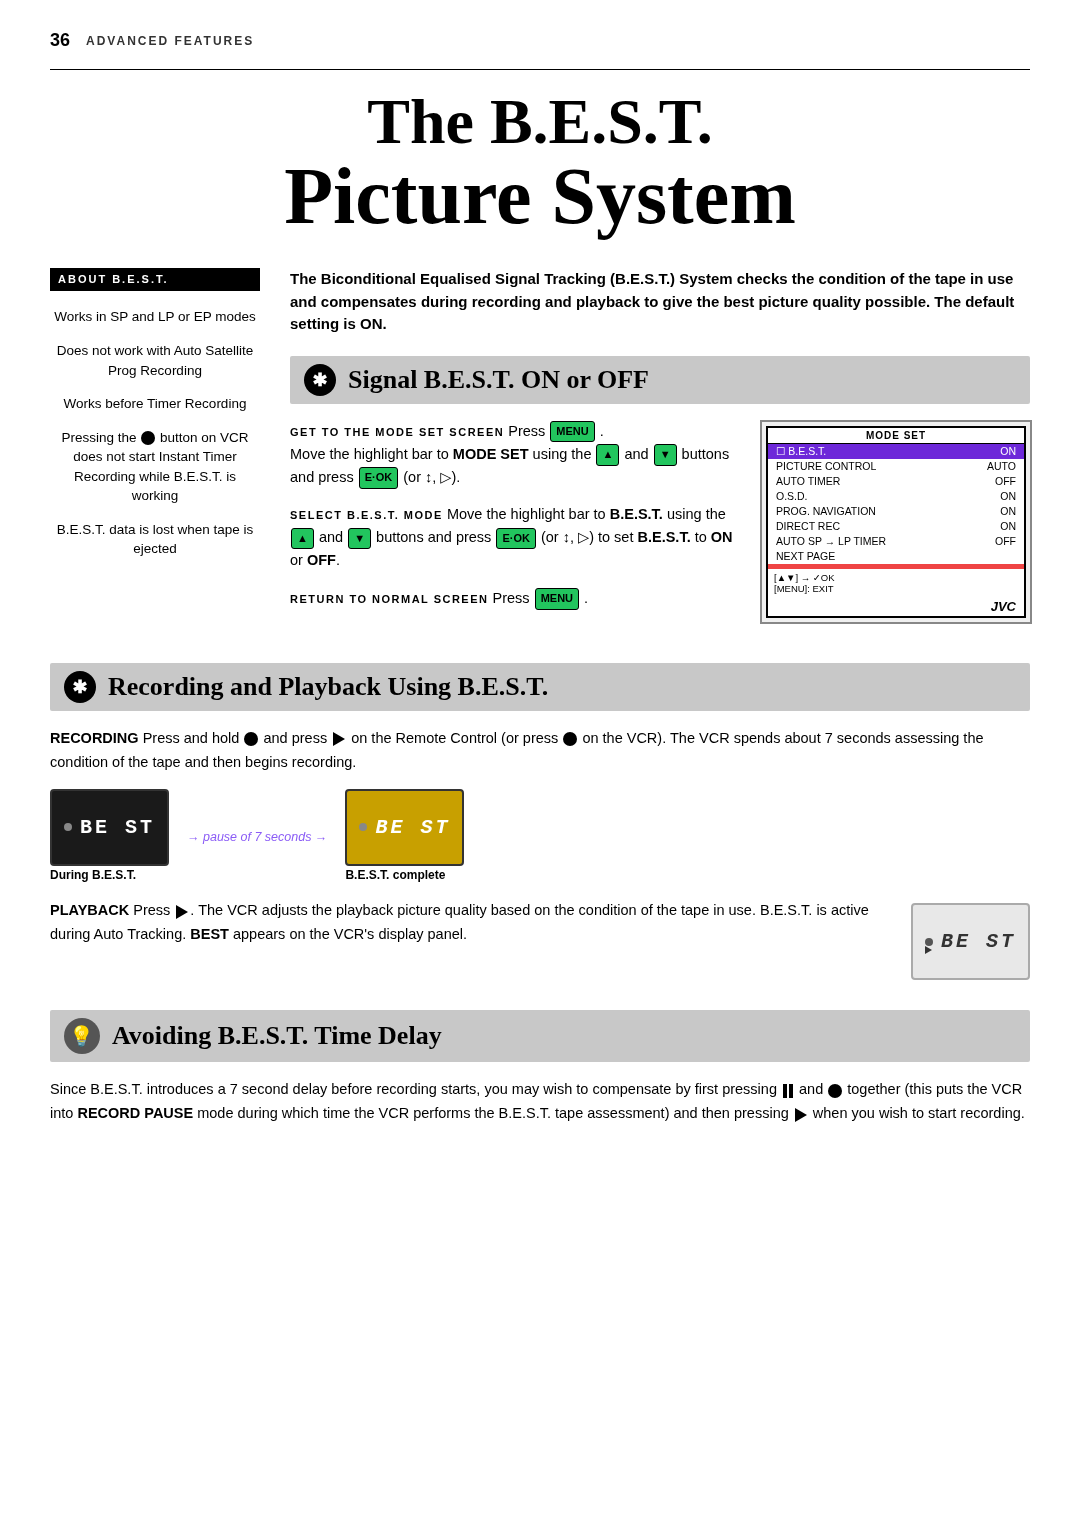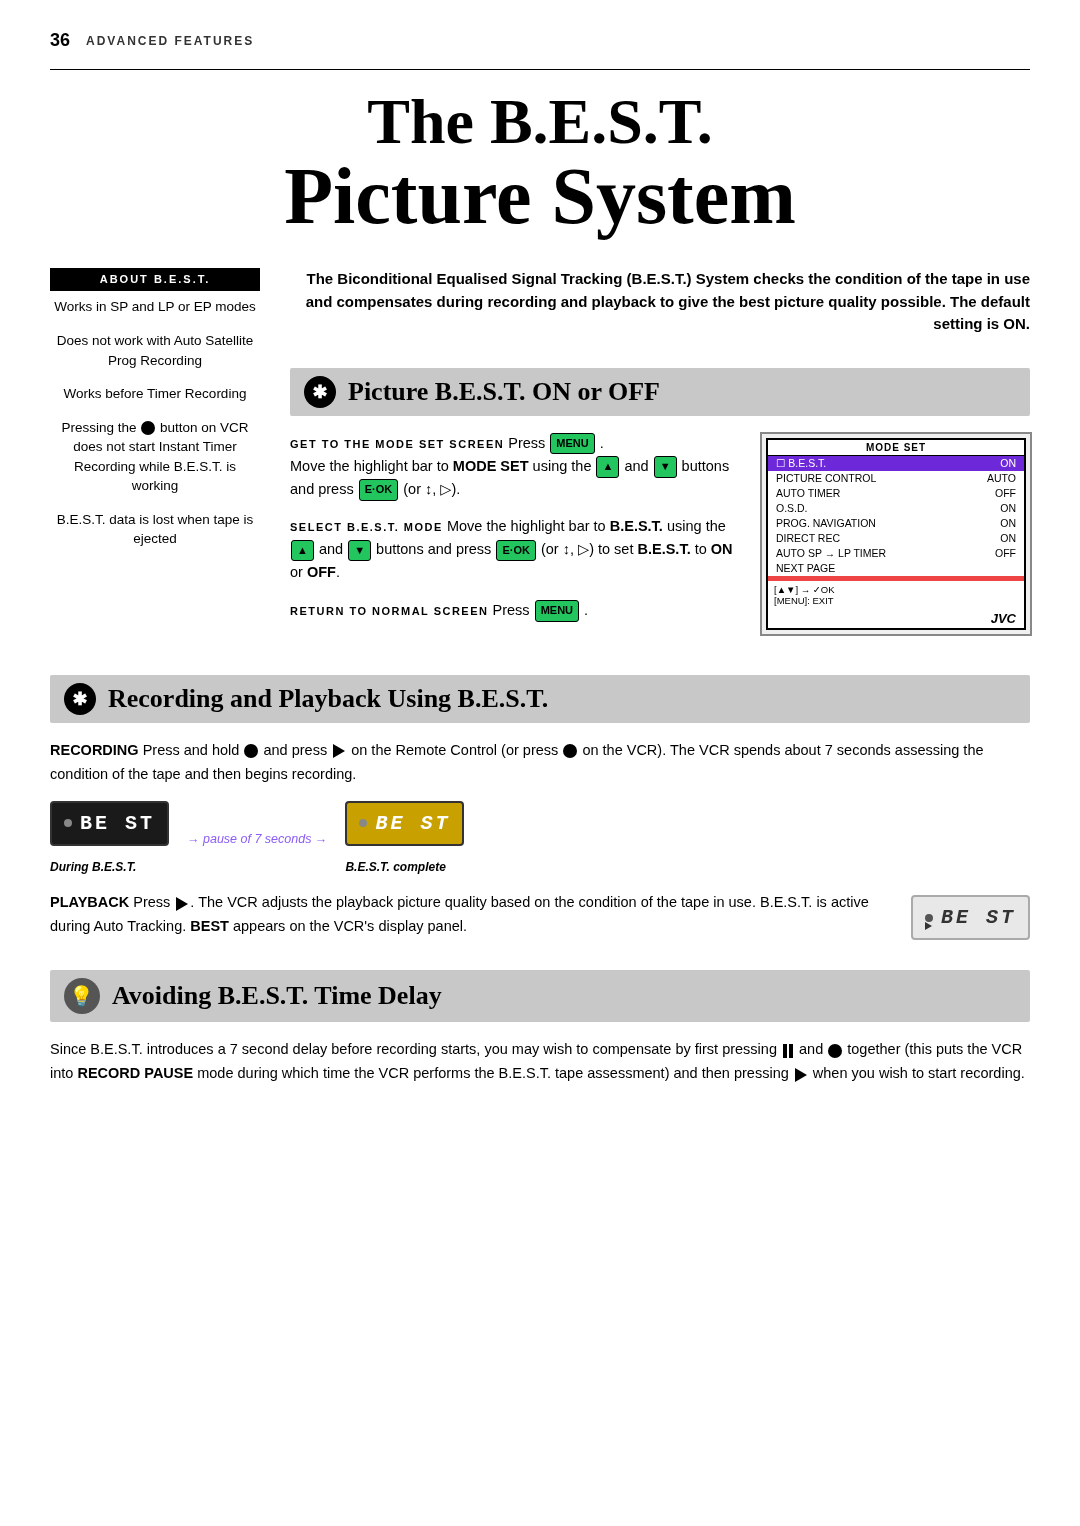--- a/index.html
+++ b/index.html
@@ -64,38 +64,37 @@
       font-size: 13.5px;
       line-height: 1.4;
     }
     .sidebar-about {
       background: #000;
       color: #fff;
       font-size: 11px;
       font-weight: bold;
       letter-spacing: 2px;
       padding: 4px 8px;
-      text-align: center;
-      margin-bottom: 6px;
+      text-align: left;
+      margin-bottom: 16px;
     }
     .sidebar-item {
       margin-bottom: 14px;
       text-align: center;
       font-size: 13.5px;
       line-height: 1.45;
     }
     .main-content {
       flex: 1;
     }
     .about-text {
       font-size: 15px;
       font-weight: bold;
       line-height: 1.5;
-      margin-bottom: 32px;
-      text-align: right;
+      margin-bottom: 20px;
     }
 
     
     .section-header {
       background: #c8c8c8;
       display: flex;
       align-items: center;
       padding: 8px 14px;
       margin-bottom: 16px;
       border-radius: 2px;
@@ -250,21 +249,21 @@
       height: 14px;
       background: #000;
     }
 
     
     .vcr-display {
       display: inline-flex;
       align-items: center;
       background: #1a1a1a;
       border: 2px solid #333;
-      padding: 4px 12px;
+      padding: 20px 12px;
       border-radius: 4px;
       gap: 8px;
     }
     .vcr-rec-dot {
       width: 8px;
       height: 8px;
       background: #888;
       border-radius: 50%;
     }
     .vcr-text {
@@ -301,22 +300,21 @@
       margin: 14px 0;
     }
     .display-col {
       display: flex;
       flex-direction: column;
       align-items: flex-start;
     }
     .display-label {
       font-size: 12px;
       font-weight: bold;
-      margin-top: 12px;
-      font-style: italic;
+      margin-top: 0;
     }
     .arrow-label {
       font-size: 12.5px;
       font-style: italic;
       color: #8b5cf6;
       white-space: nowrap;
     }
 
     
     .full-section {
@@ -355,21 +353,21 @@
     </div>
 
     <div class="main-content">
 
       <p class="about-text">The Biconditional Equalised Signal Tracking (B.E.S.T.) System checks the condition of the tape in use and compensates during recording and playback to give the best picture quality possible. The default setting is ON.</p>
 
       <div class="section-header">
         <div class="section-icon">
           <span>✱</span>
         </div>
-        <span class="section-title">Picture B.E.S.T. ON or OFF</span>
+        <span class="section-title">Signal B.E.S.T. ON or OFF</span>
       </div>
 
       <div class="two-col">
         <div class="two-col-left">
 
           <div class="instr-block">
             <span class="instr-label bold">GET TO THE MODE SET SCREEN</span>
             <span> Press </span>
             <span class="btn-sym">MENU</span>
             <span>.</span>

